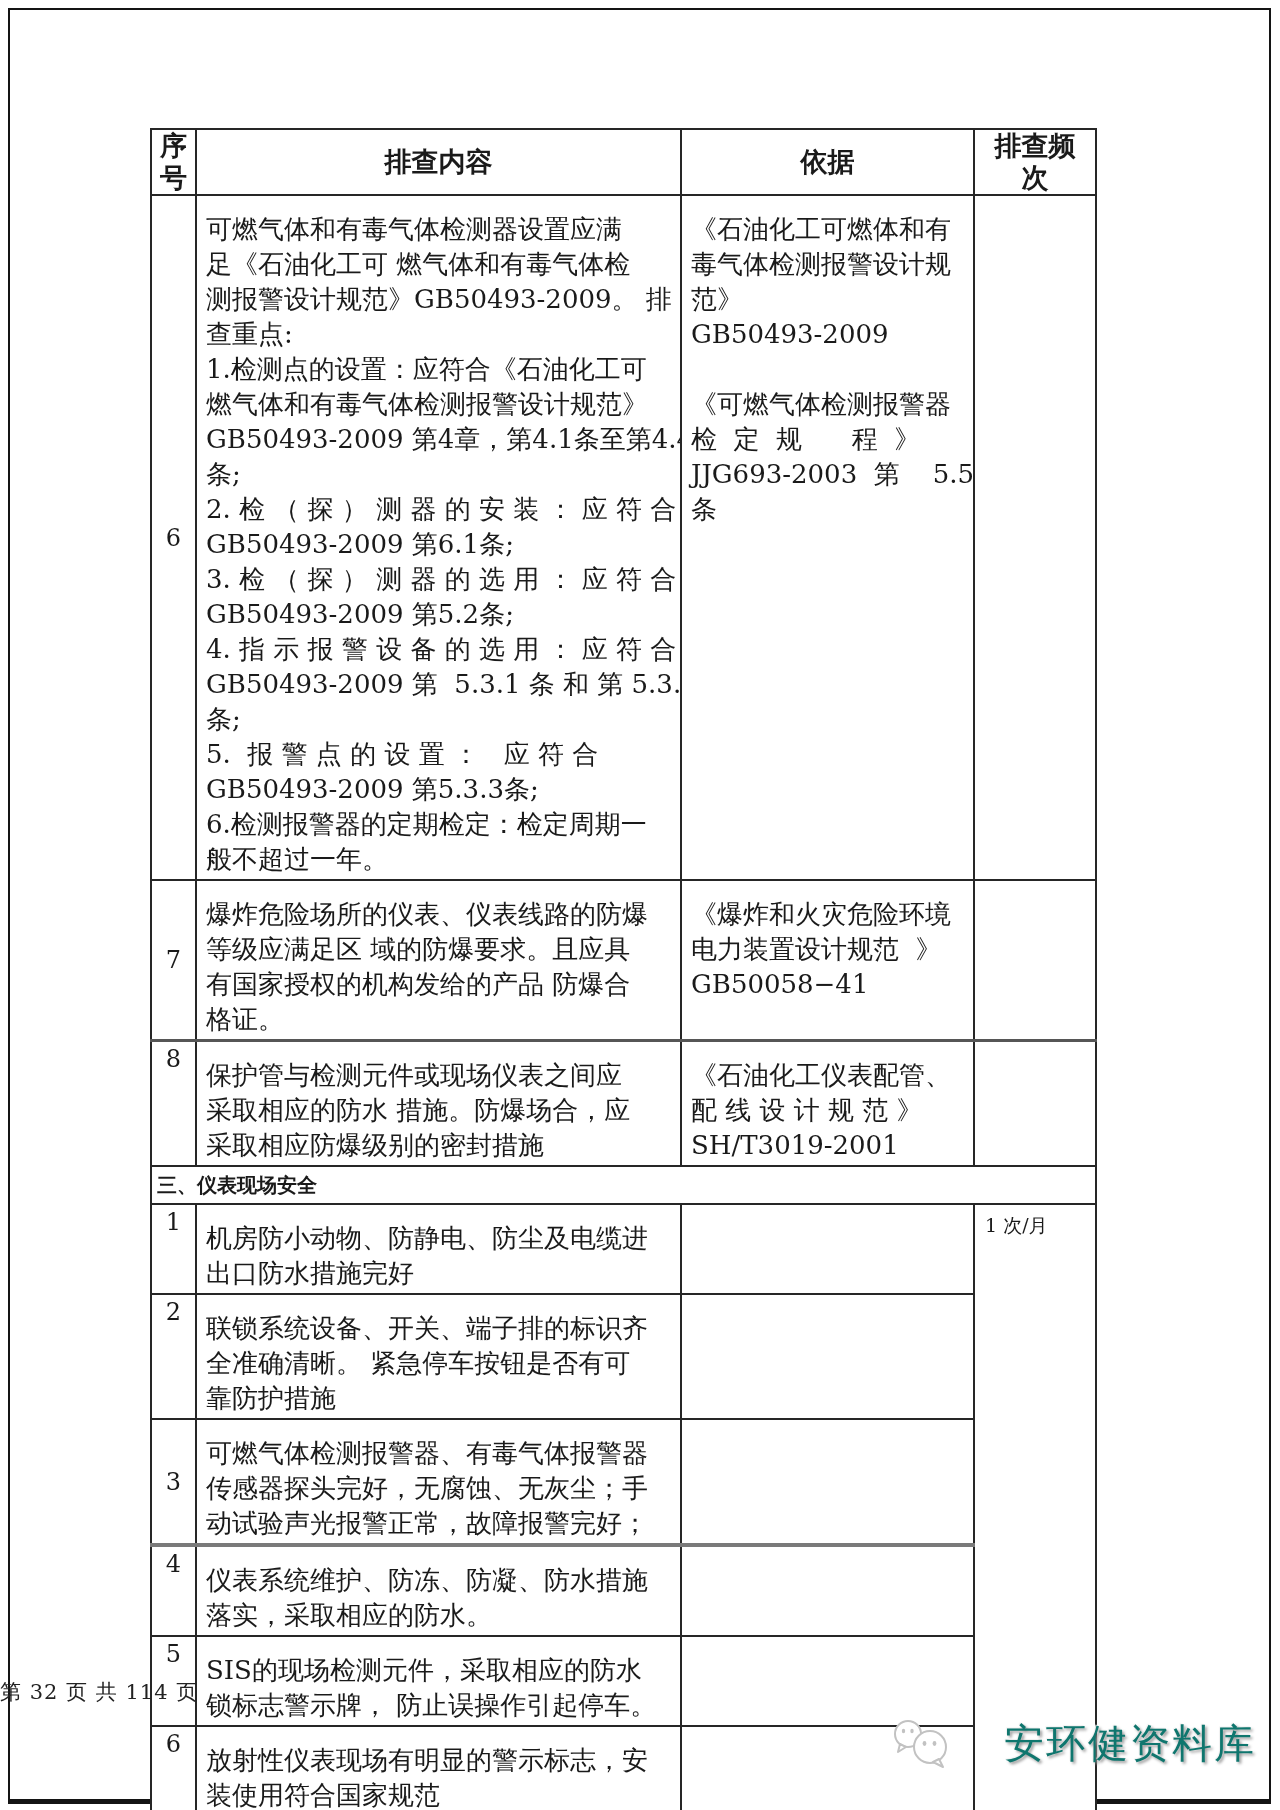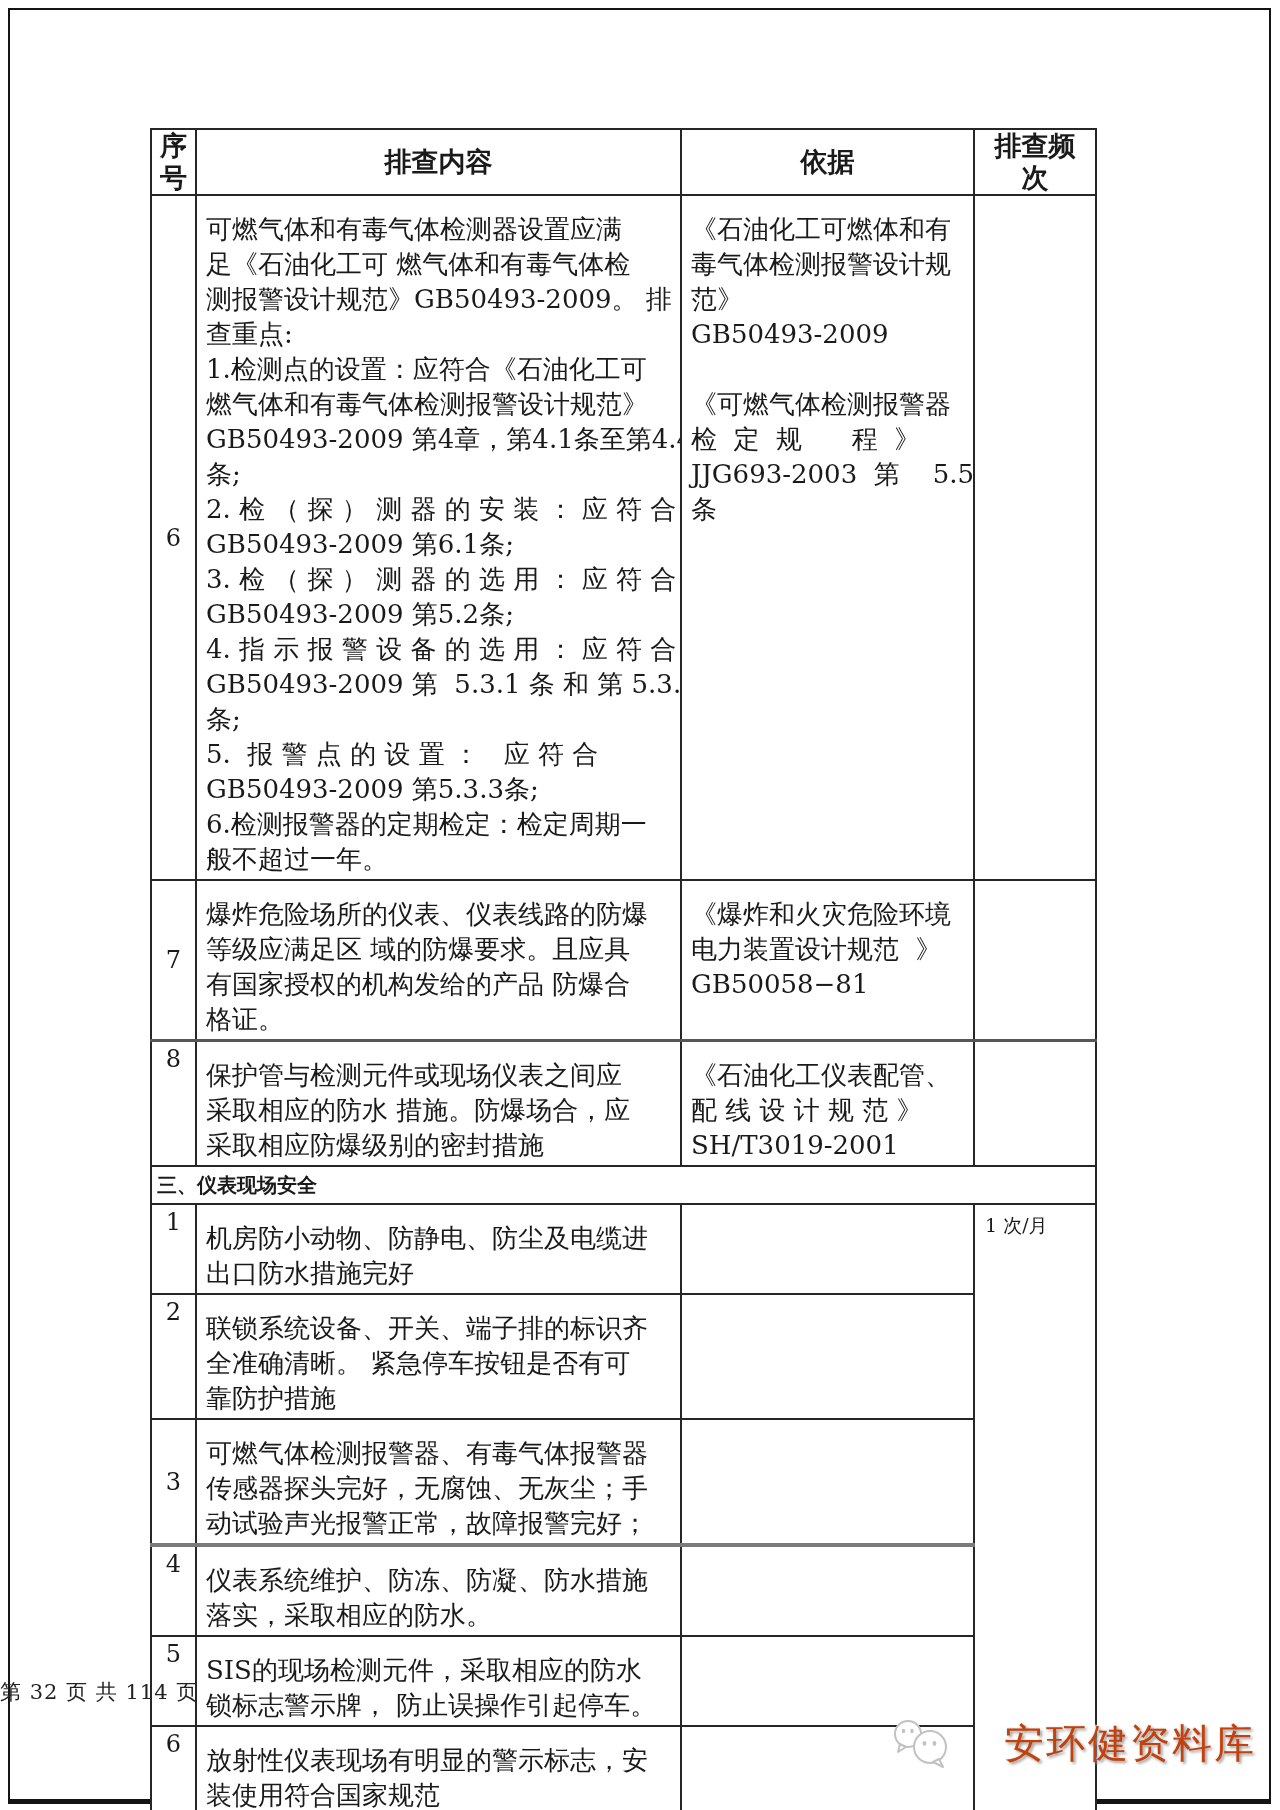--- a/index.html
+++ b/index.html
@@ -43,21 +43,21 @@
   tr.bt3 td{border-top:3px solid #565656;}
   tr.bt4 td{border-top:4px solid #7a7a7a;}
   .footer{
     position:absolute;left:0;top:1678px;width:1244px;text-align:left;
     font-size:21px;letter-spacing:1px;color:#222;
   }
   .watermark{
     position:absolute;right:24px;top:1716px;display:flex;align-items:center;gap:10px;
   }
   .wm-text{
-    font-size:40px;color:#c2410c;letter-spacing:2px;white-space:nowrap;
+    font-size:40px;color:#0f766e;letter-spacing:2px;white-space:nowrap;
     text-shadow:2px 2px 3px #9a9a9a,-1px -1px 1px #f2f2f2;
     margin-left:41px;
   }
   .wm-icon{display:block;}
 </style>
 </head>
 <body>
 
 <div class="page">
   <div class="frame"></div>
@@ -114,21 +114,21 @@
     </tr>
 
     <tr>
       <td class="num mid">7</td>
       <td class="content">爆炸危险场所的仪表、仪表线路的防爆
 等级应满足区 域的防爆要求。且应具
 有国家授权的机构发给的产品 防爆合
 格证。</td>
       <td class="basis">《爆炸和火灾危险环境
 电力装置设计规范  》
-GB50058−81</td>
+GB50058−41</td>
       <td class="freq"></td>
     </tr>
 
     <tr class="bt3">
       <td class="num top">8</td>
       <td class="content">保护管与检测元件或现场仪表之间应
 采取相应的防水 措施。防爆场合，应
 采取相应防爆级别的密封措施</td>
       <td class="basis">《石油化工仪表配管、
 配 线 设 计 规 范 》

